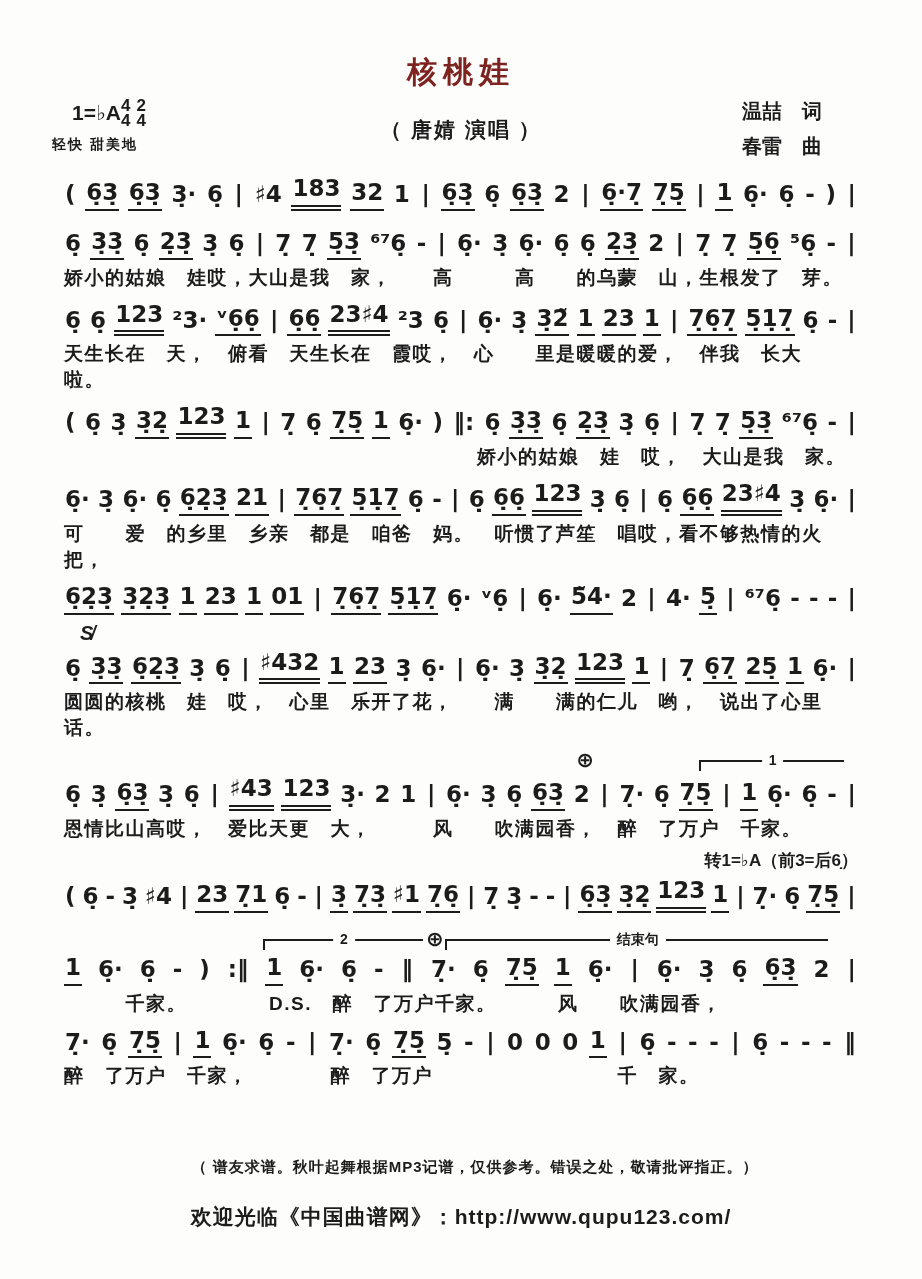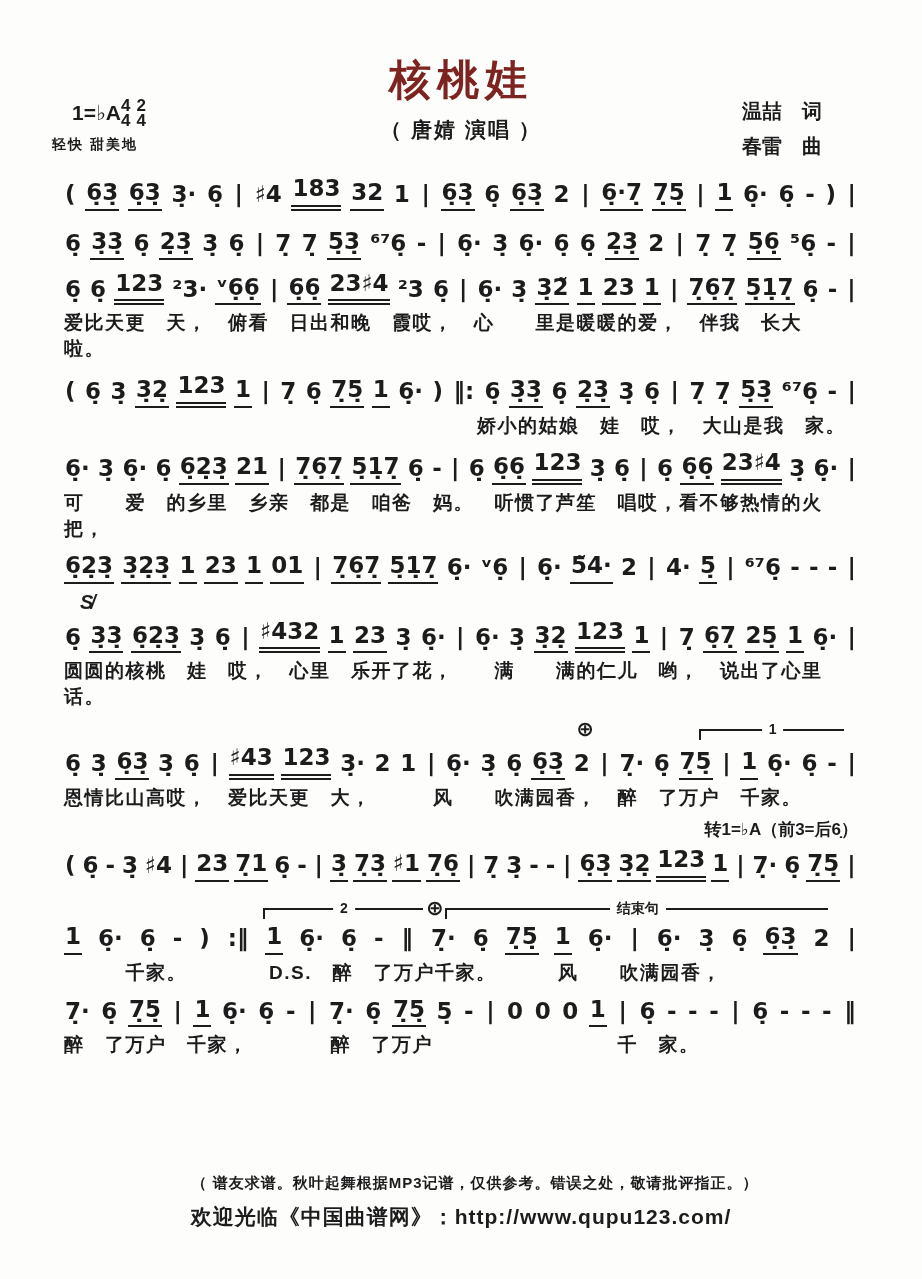--- a/index.html
+++ b/index.html
@@ -10,21 +10,21 @@
     background:#fdfdfc;
     color:#1c1c1c;
     font-family:"Liberation Sans","DejaVu Sans",sans-serif;
     overflow:hidden;
     box-sizing:border-box;
   }
   
   .header{position:relative;height:168px;}
   .title{
     position:absolute;left:0;right:0;top:52px;
-    text-align:center;font-size:42px;font-weight:bold;letter-spacing:6px;
+    text-align:center;font-size:30px;font-weight:bold;letter-spacing:6px;
   }
   .subtitle{
     position:absolute;left:0;right:0;top:116px;
     text-align:center;font-size:21px;font-weight:bold;letter-spacing:2px;
   }
   .credits{position:absolute;right:100px;top:94px;text-align:center;font-size:20px;font-weight:bold;line-height:35px;}
   .keyblock{position:absolute;left:72px;top:98px;font-size:21px;font-weight:bold;display:flex;align-items:center;gap:0;}
   .frac{display:inline-flex;flex-direction:column;align-items:center;font-size:17px;line-height:15px;font-weight:bold;}
   .frac b{display:block;font-weight:bold;}
   .tempo{position:absolute;left:52px;top:136px;font-size:14px;font-weight:bold;letter-spacing:2px;}
@@ -46,21 +46,21 @@
   .mark.mod2{margin-left:56%;margin-top:-2px;margin-bottom:4px;text-align:right;}
   .ovl{position:relative;height:24px;}
   .ovl .coda{position:absolute;top:-2px;font-size:21px;font-weight:bold;}
   .ovl .ending{position:absolute;top:10px;border-top:2px solid #1c1c1c;border-left:2px solid #1c1c1c;height:9px;}
   .ovl .ending .elabel{
     position:absolute;top:-11px;left:50%;transform:translateX(-50%);
     background:#fdfdfc;padding:0 7px;font-size:14px;font-weight:bold;line-height:18px;white-space:nowrap;
   }
   
   .footer{position:absolute;left:0;right:0;bottom:48px;text-align:center;}
-  .foot-note{font-size:15px;font-weight:bold;letter-spacing:1px;margin-bottom:10px;padding-left:28px;}
+  .foot-note{font-size:15px;font-weight:bold;letter-spacing:1px;margin-bottom:26px;padding-left:28px;}
   .foot-site{font-size:21px;font-weight:bold;letter-spacing:1px;}
 </style>
 </head>
 <body>
 
 <div class="page" style="color: rgb(28, 28, 28);">
 
   <div class="header">
     <div class="title" style="color: rgb(125, 36, 32);">核桃娃</div>
     <div class="subtitle">（ 唐婧  演唱 ）</div>
@@ -138,20 +138,21 @@
           <span class="tok beam">2̣3̣</span>
           <span class="tok">2</span>
           <span class="tok bar">|</span>
           <span class="tok">7̣</span>
           <span class="tok">7̣</span>
           <span class="tok beam">5̣6̣</span>
           <span class="tok">⁵6̣</span>
           <span class="tok">-</span>
           <span class="tok bar">|</span>
         </div>
+        <div class="lyrics">娇小的姑娘　娃哎，大山是我　家，　　高　　　高　　的乌蒙　山，生根发了　芽。</div>
       </div>
       <div class="system">
         <div class="notation">
           <span class="tok">6̣</span>
           <span class="tok">6̣</span>
           <span class="tok dbl">123</span>
           <span class="tok">²3·</span>
           <span class="tok beam">ᵛ6̣6̣</span>
           <span class="tok bar">|</span>
           <span class="tok beam">6̣6̣</span>
@@ -165,21 +166,21 @@
           <span class="tok beam">1</span>
           <span class="tok beam">23</span>
           <span class="tok beam">1</span>
           <span class="tok bar">|</span>
           <span class="tok beam">7̣6̣7̣</span>
           <span class="tok beam">5̣1̣7̣</span>
           <span class="tok">6̣</span>
           <span class="tok">-</span>
           <span class="tok bar">|</span>
         </div>
-        <div class="lyrics">爱比天更　天，　俯看　日出和晚　霞哎，　心　　里是暖暖的爱，　伴我　长大　啦。</div>
+        <div class="lyrics">天生长在　天，　俯看　天生长在　霞哎，　心　　里是暖暖的爱，　伴我　长大　啦。</div>
       </div>
       <div class="system">
         <div class="notation">
           <span class="tok">(</span>
           <span class="tok">6̣</span>
           <span class="tok">3̣</span>
           <span class="tok beam">3̣2̣</span>
           <span class="tok dbl">123</span>
           <span class="tok beam">1</span>
           <span class="tok bar">|</span>

